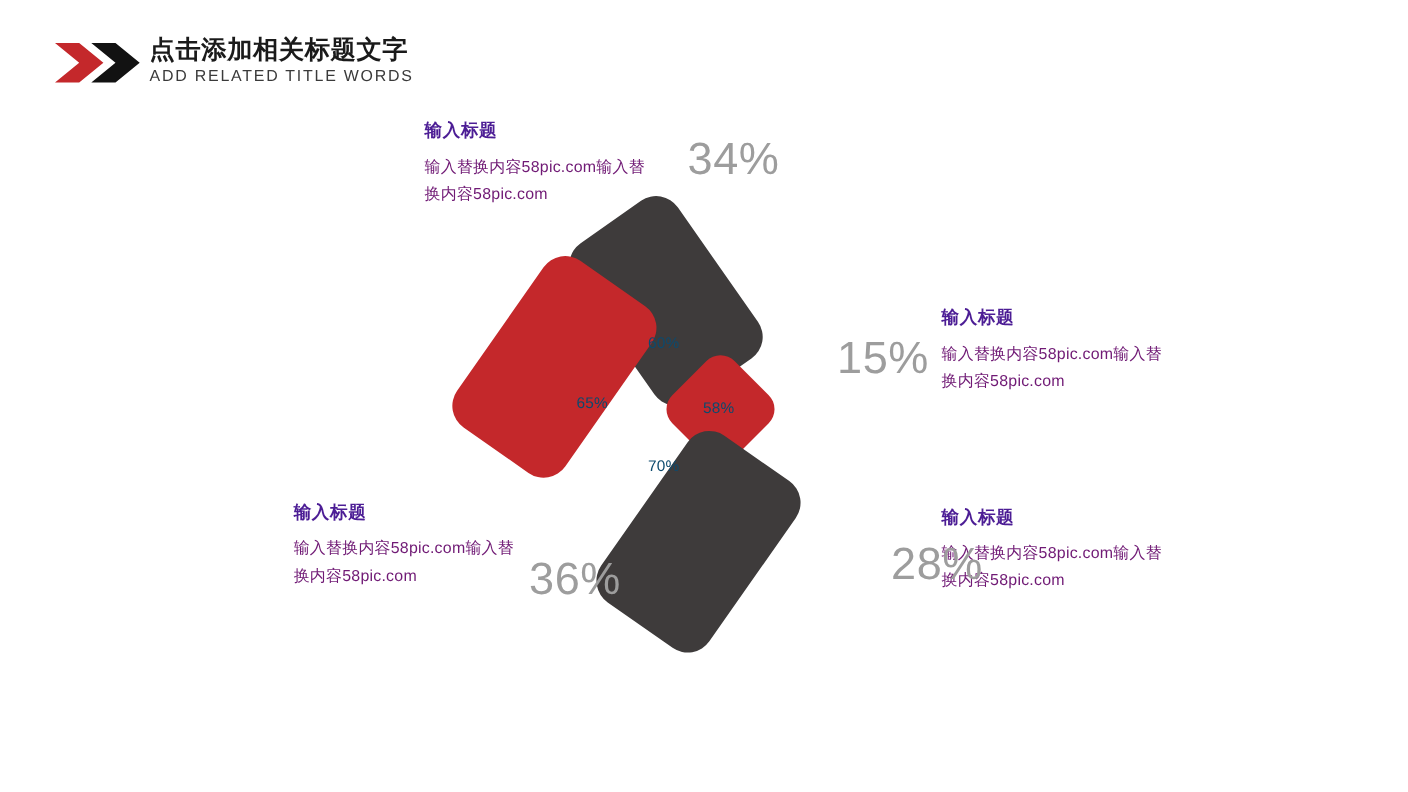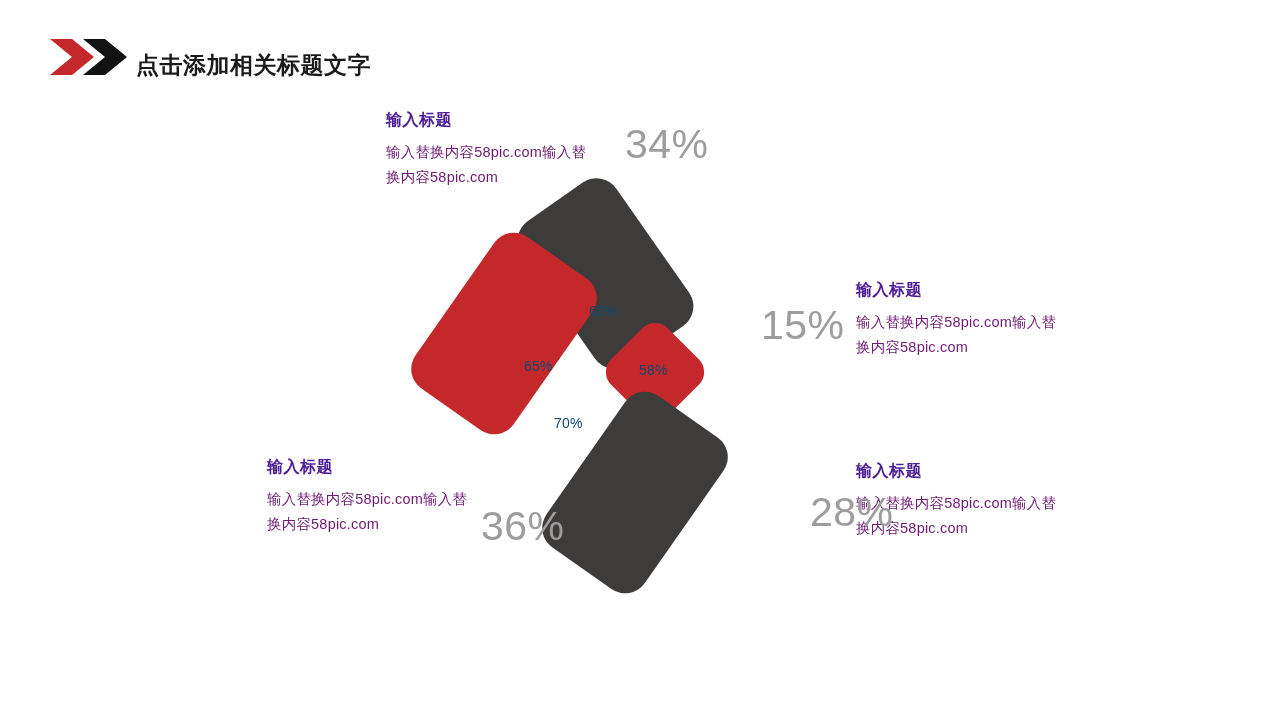--- a/index.html
+++ b/index.html
@@ -20,21 +20,21 @@
     background: #ffffff;
     overflow: hidden;
   }
 
   
   .header {
     position: absolute;
     left: 50px;
     top: 32px;
     display: flex;
-    align-items: flex-end;
+    align-items: flex-start;
   }
   .logo-chevrons {
     width: 78px;
     height: 44px;
     margin-top: 3px;
     flex: 0 0 auto;
   }
   .header-text {
     margin-left: 8px;
     display: flex;
@@ -121,21 +121,21 @@
     position: absolute;
     font-size: 14px;
     color: #0c4a6e;
     white-space: nowrap;
     letter-spacing: 0.2px;
     z-index: 5;
   }
   #label-60 { left: 589px; top: 303px; }
   #label-65 { left: 524px; top: 358px; }
   #label-20 { left: 639px; top: 362px; }
-  #label-70 { left: 554px; top: 415px; }
+  #label-70 { left: 589px; top: 415px; }
 
   
   .info-block {
     position: absolute;
   }
   .info-title {
     font-size: 16px;
     font-weight: bold;
     color: #4c1d95;
     line-height: 1.25;
@@ -183,20 +183,21 @@
 
 <div id="slide">
 
   <div class="header">
     <svg class="logo-chevrons" viewBox="0 0 78 44" aria-hidden="true">
       <polygon points="0,4 22,4 44,22 22,40 0,40 22,22" fill="#c4282b"></polygon>
       <polygon points="33,4 55,4 77,22 55,40 33,40 55,22" fill="#121212"></polygon>
     </svg>
     <div class="header-text">
       <div class="title-cn">点击添加相关标题文字</div>
+      <div class="title-en">ADD RELATED TITLE WORDS</div>
     </div>
   </div>
 
   <div class="shape" id="shape-60">
     <div class="shape-body" style="background: rgb(62, 59, 59);"></div>
   </div>
 
   <div class="shape" id="shape-65">
     <div class="shape-body" style="background: rgb(196, 40, 43);"></div>
   </div>

